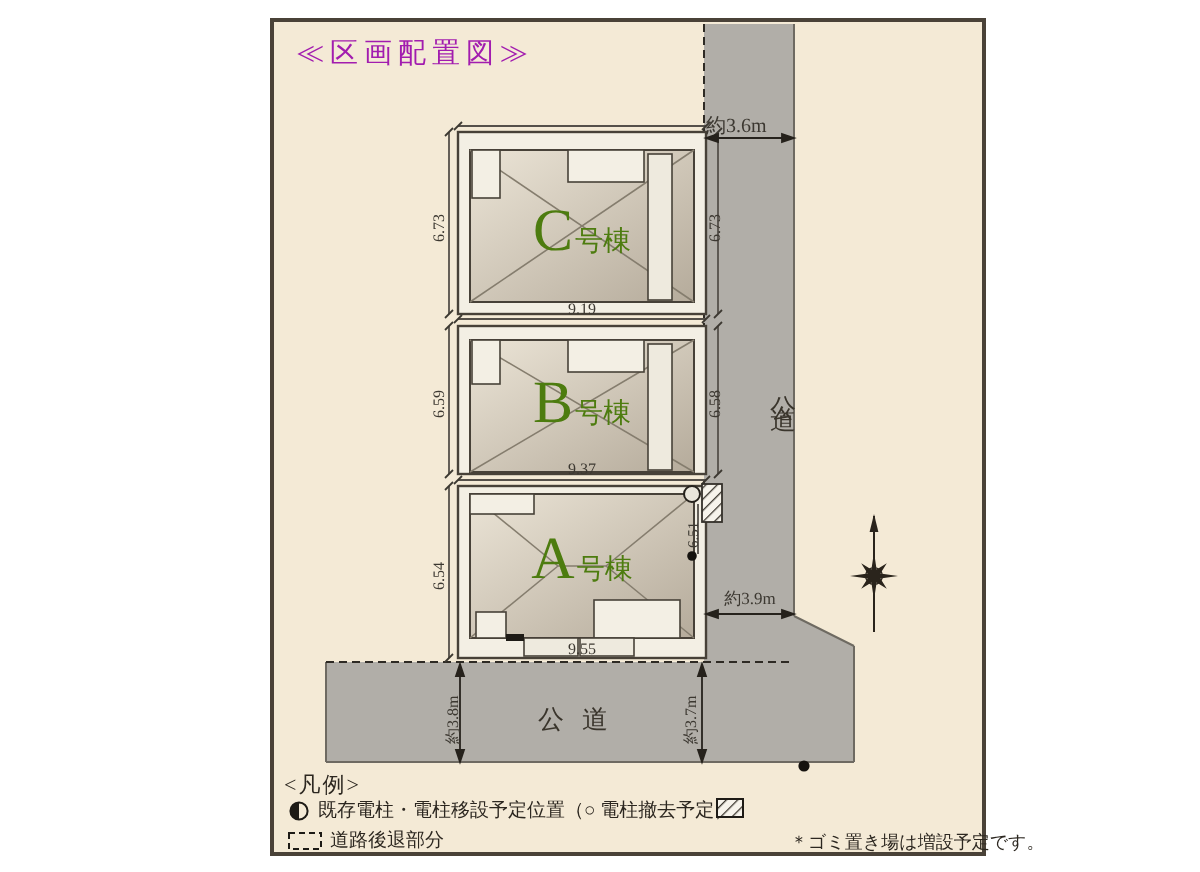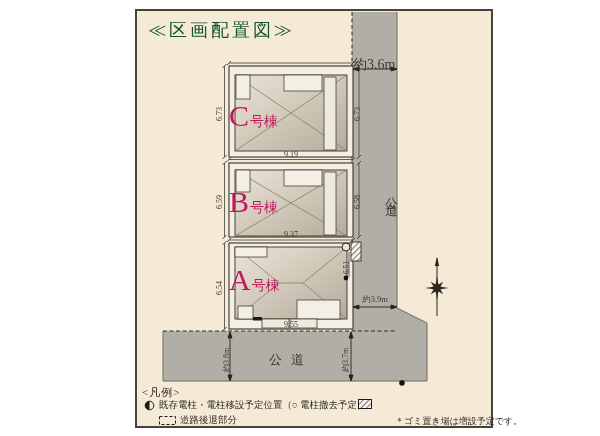--- a/index.html
+++ b/index.html
@@ -2,25 +2,25 @@
 <html><head>
 <meta charset="utf-8">
 <style>
   html,body{margin:0;padding:0;background:#ffffff;}
   #stage{position:relative;width:600px;height:436px;background:#ffffff;overflow:hidden;
          font-family:"Liberation Serif","DejaVu Serif",serif;}
   #panel{position:absolute;left:135px;top:9px;width:358px;height:419px;box-sizing:border-box;
          border:2px solid #4a4238;background:#f4ead6;}
   #plan-svg{position:absolute;left:0;top:0;width:354px;height:415px;}
   .lbl{position:absolute;color:#332e26;white-space:nowrap;}
-  .title{left:11px;top:7px;font-size:18px;letter-spacing:3px;color:#14532d;}
+  .title{left:11px;top:7px;font-size:14px;letter-spacing:3px;color:#a21caf;}
   .dim{font-size:8px;color:#3c3831;}
   .dimc{width:124px;left:92px;text-align:center;}
   .vdim{transform:rotate(-90deg);transform-origin:0 0;}
-  .bldg-label{width:124px;left:92px;text-align:left;color:#be185d;}
+  .bldg-label{width:124px;left:92px;text-align:center;color:#4d7c0f;}
   .bldg-label .big{font-size:30px;letter-spacing:1px;}
   .bldg-label .small{font-size:14px;}
   .road-label-v{writing-mode:vertical-rl;text-orientation:upright;font-size:13px;
                 letter-spacing:6px;color:#3a352c;}
   .road-label-h{font-size:13px;letter-spacing:9px;color:#3a352c;width:124px;left:92px;text-align:center;}
   .legend{font-size:9.5px;color:#2c2720;display:flex;align-items:center;gap:4px;}
   .legend svg{flex:0 0 auto;}
   .lg-head{font-size:11px;letter-spacing:1px;color:#2c2720;}
   .lg-note{font-size:9px;color:#2c2720;}
 </style>
@@ -160,21 +160,21 @@
     <div class="lbl dim dimc" style="top:309px">9.55</div>
 
     <div class="lbl dim vdim" style="left:78px;top:110px">6.73</div>
     <div class="lbl dim vdim" style="left:78px;top:198px">6.59</div>
     <div class="lbl dim vdim" style="left:78px;top:284px">6.54</div>
 
     <div class="lbl dim vdim" style="left:216px;top:110px">6.73</div>
     <div class="lbl dim vdim" style="left:216px;top:198px">6.58</div>
     <div class="lbl dim vdim" style="left:205px;top:263px;font-size:7.5px">6.51</div>
 
-    <div class="lbl dim" style="left:216px;top:45px;width:20px;text-align:left;font-size:14px">約3.6m</div>
+    <div class="lbl dim" style="left:216px;top:45px;width:20px;text-align:left;font-size:10px">約3.6m</div>
     <div class="lbl dim" style="left:216px;top:283px;width:44px;text-align:center;font-size:8.5px">約3.9m</div>
     <div class="lbl dim vdim" style="left:84px;top:361px;font-size:8px">約3.8m</div>
     <div class="lbl dim vdim" style="left:203px;top:361px;font-size:8px">約3.7m</div>
 
     <div class="lbl road-label-v" style="left:245px;top:176px">公道</div>
     <div class="lbl road-label-h" style="top:340px">公道</div>
 
     <div class="lbl bldg-label" style="top:88px">
       <span class="big">C</span><span class="small">号棟</span>
     </div>
@@ -194,21 +194,21 @@
       </svg>
       <span>既存電柱・電柱移設予定位置（○ 電柱撤去予定）</span>
     </div>
 
     <div class="lbl legend" style="left:221px;top:388px">
       <svg width="14" height="10" viewBox="0 0 14 10">
         <rect x="0.5" y="0.5" width="13" height="9" fill="url(#hatch)" stroke="#1e1b16" stroke-width="1"></rect>
       </svg>
     </div>
 
-    <div class="lbl legend" style="left:22px;top:403px">
+    <div class="lbl legend" style="left:7px;top:403px">
       <svg width="17" height="9" viewBox="0 0 17 9">
         <rect x="0.5" y="0.5" width="16" height="8" fill="#f4ead6" stroke="#1e1b16" stroke-width="1" stroke-dasharray="3 2"></rect>
       </svg>
       <span>道路後退部分</span>
     </div>
 
     <div class="lbl lg-note" style="left:258px;top:404px">＊ゴミ置き場は増設予定です。</div>
 
   </div>
 </div>

